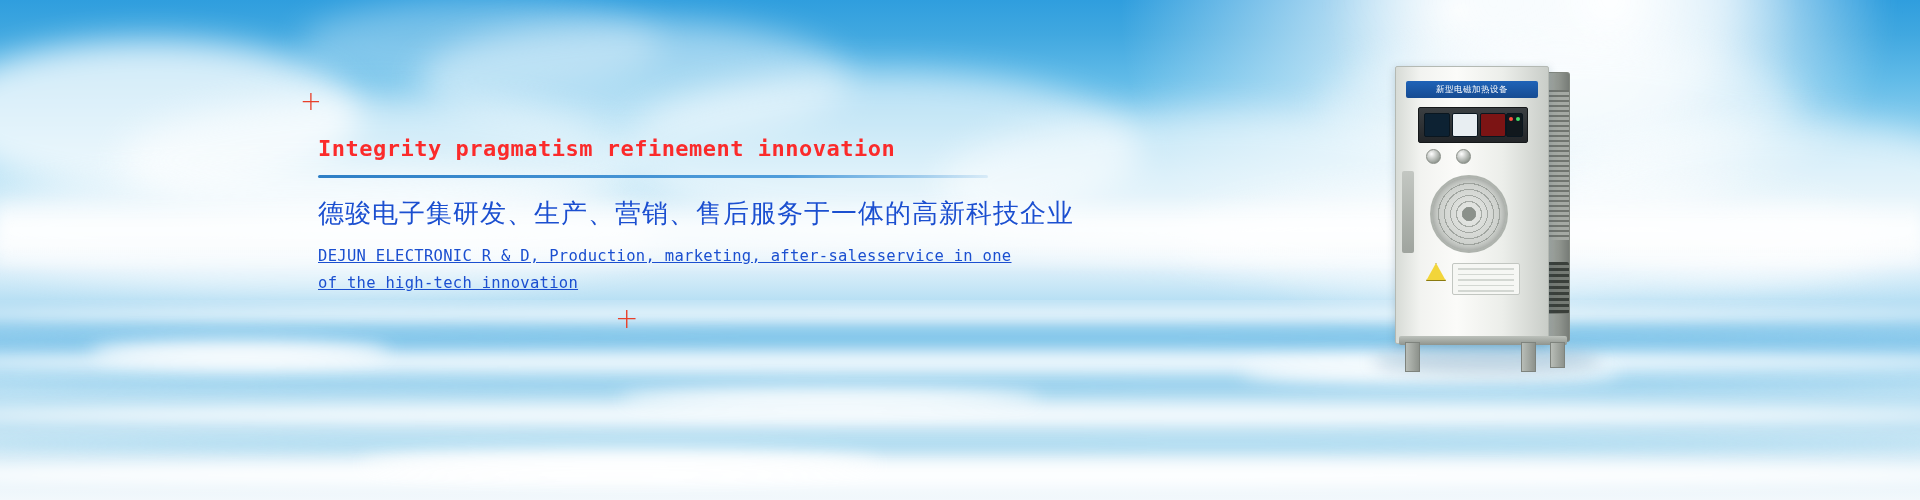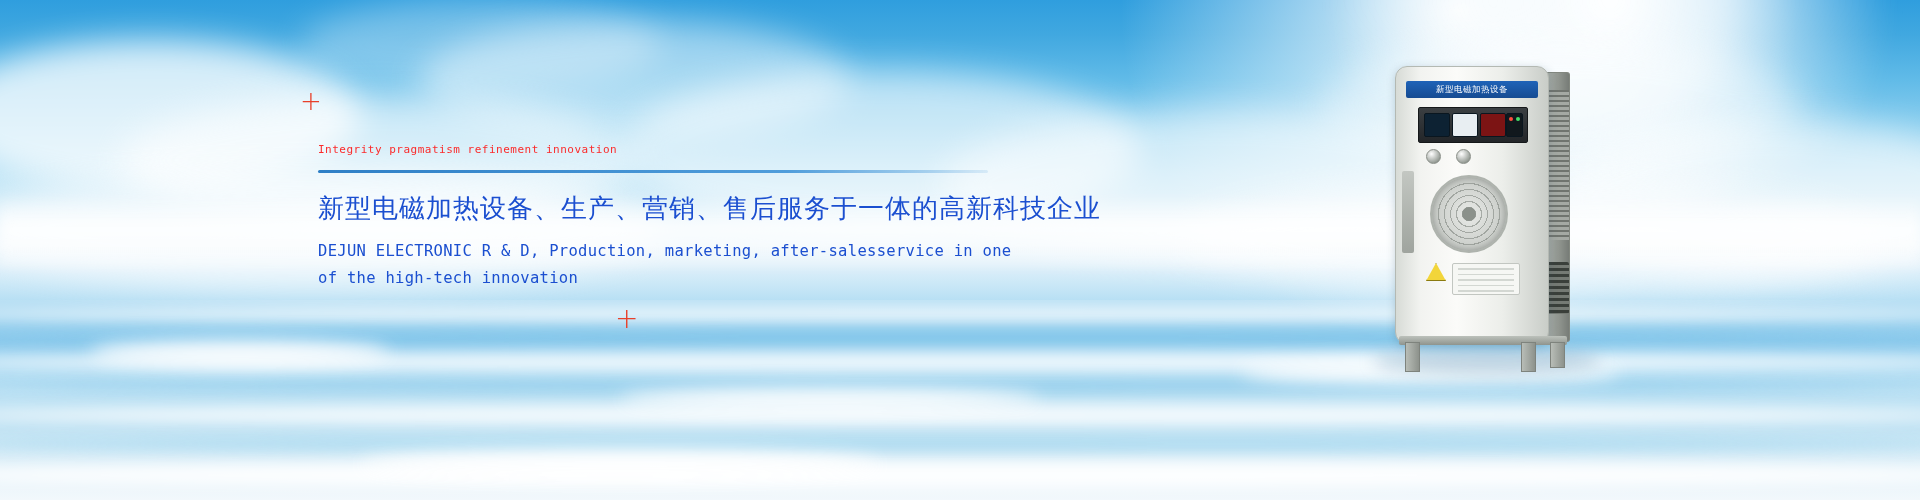--- a/index.html
+++ b/index.html
@@ -83,49 +83,50 @@
   .plus-2{left:615px;top:305px;font-size:28px;}
 
   
   .copy{position:absolute;left:318px;top:110px;width:700px;}
   .headline{
     color:#fb0d0d;font-size:53px;letter-spacing:2px;line-height:1;
     font-family:"DejaVu Sans",sans-serif;font-weight:700;white-space:nowrap;
     text-shadow:0 1px 2px rgba(255,255,255,.5);
   }
   .subline{
-    margin-top:33px;color:#fb2b2b;font-size:11px;letter-spacing:.5px;
-    font-family:"DejaVu Sans Mono","Liberation Mono",monospace;white-space:nowrap;
+    margin-top:26px;color:#fb2b2b;font-size:22px;letter-spacing:.5px;
+    font-family:"DejaVu Sans Mono","Liberation Mono",monospace;white-space:nowrap;font-weight:bold;
   }
   .rule{
     margin-top:14px;width:670px;height:3px;
     background:linear-gradient(to right,#2e7fc6 0%,#4f9ddb 70%,rgba(79,157,219,.15) 100%);
     border-radius:2px;
   }
   .cn-desc{
     margin-top:18px;color:#1b4fd0;font-size:26px;letter-spacing:1px;white-space:nowrap;
     font-family:"DejaVu Sans",sans-serif;
     text-shadow:0 1px 1px rgba(255,255,255,.45);
   }
   .en-desc{
     margin-top:12px;color:#1b4fd0;font-size:15.5px;line-height:1.75;letter-spacing:.3px;
     font-family:"DejaVu Sans Mono","Liberation Mono",monospace;
+    text-decoration:underline;
   }
   .en-desc div{white-space:nowrap;}
 
   
   .machine{position:absolute;left:1395px;top:66px;width:175px;height:295px;}
   .m-shadow{
     position:absolute;left:-22px;top:282px;width:228px;height:26px;border-radius:50%;
     background:rgba(90,140,175,.33);filter:blur(8px);
   }
   .m-body{
     position:absolute;left:0;top:0;width:152px;height:276px;
     background:linear-gradient(to right,#d7dbd6 0%,#f2f3f0 16%,#fbfbf9 40%,#eceeea 70%,#c9cdc8 100%);
-    border:1px solid #b4b9b3;border-radius:12px;
+    border:1px solid #b4b9b3;border-radius:2px;
     box-shadow:0 2px 8px rgba(60,90,115,.25);
   }
   .m-side{
     position:absolute;left:152px;top:6px;width:22px;height:268px;
     background:linear-gradient(to right,#a9aea8 0%,#8d928c 60%,#777c77 100%);
     border:1px solid #82877f;border-left:none;border-radius:0 3px 3px 0;
   }
   .m-vents{position:absolute;left:152px;top:24px;width:22px;height:150px;
     background:repeating-linear-gradient(to bottom,#6f746e 0px,#6f746e 2px,#a4a9a3 2px,#a4a9a3 5px);}
   .m-label{
@@ -209,21 +210,21 @@
     <div class="glint g3"></div>
     <div class="glint g4"></div>
   </div>
 
   <div class="plusmark plus-1">+</div>
   <div class="plusmark plus-2">+</div>
 
   <div class="copy">
     <div class="subline">Integrity  pragmatism  refinement  innovation</div>
     <div class="rule"></div>
-    <div class="cn-desc">新型电磁加热设备、生产、营销、售后服务于一体的高新科技企业</div>
+    <div class="cn-desc">德骏电子集研发、生产、营销、售后服务于一体的高新科技企业</div>
     <div class="en-desc">
       <div>DEJUN ELECTRONIC R &amp; D, Production, marketing, after-salesservice in one</div>
       <div>of the high-tech innovation</div>
     </div>
   </div>
 
   <div class="machine">
     <div class="m-shadow"></div>
     <div class="m-side"></div>
     <div class="m-vents"></div>

